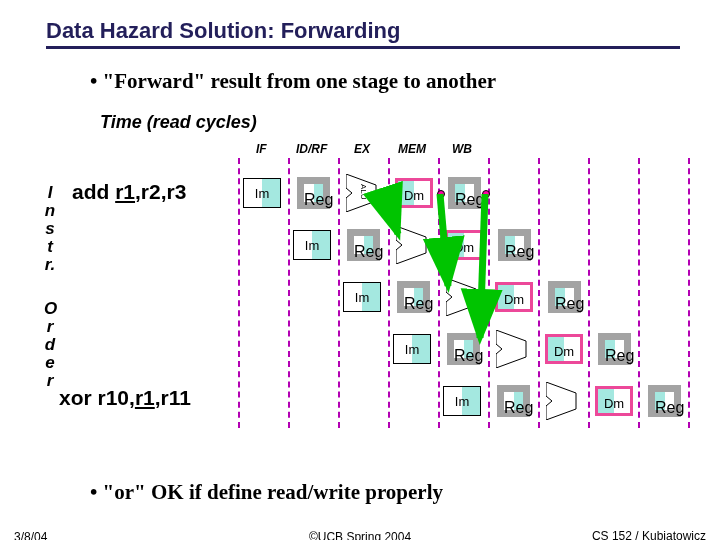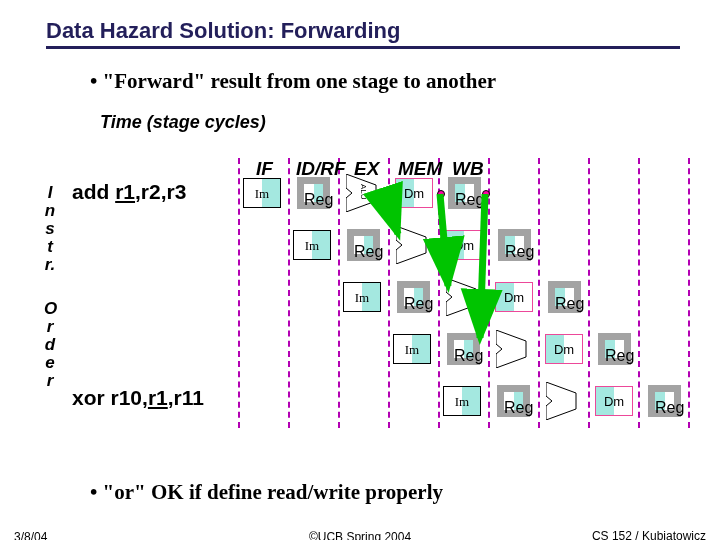--- a/index.html
+++ b/index.html
@@ -3,28 +3,28 @@
 <meta charset="utf-8">
 <style>
   * { margin:0; padding:0; box-sizing:border-box; }
   body { font-family:"Times New Roman", serif; background:#fff; width:720px; height:540px; position:relative; overflow:hidden; }
   .title-wrap { padding:18px 4px 2px 46px; }
   .title { font-family:Arial,Helvetica,sans-serif; font-weight:bold; font-size:22px; color:#231f5a; display:inline-block; border-bottom:3px solid #231f5a; padding-bottom:2px; padding-right:280px; }
   .bullet1 { font-size:21px; font-weight:bold; margin:18px 0 0 90px; }
   .bullet2 { font-size:21px; font-weight:bold; margin:18px 0 0 90px; }
   .timelabel { font-style:italic; font-weight:bold; font-size:18px; margin:18px 0 0 100px; font-family:Arial,Helvetica,sans-serif; }
   .diagram { position:absolute; left:40px; top:138px; width:660px; height:330px; }
-  .stagehdr { position:absolute; top:20px; font-family:Arial,Helvetica,sans-serif; font-weight:bold; font-style:italic; font-size:19px; }
+  .stagehdr { position:absolute; top:4px; font-family:Arial,Helvetica,sans-serif; font-weight:bold; font-style:italic; font-size:12px; }
   .vline { position:absolute; top:20px; height:270px; border-left:2px dashed #b300b3; }
   .sidetext { position:absolute; left:4px; top:50px; font-style:italic; font-weight:bold; font-size:17px; width:12px; line-height:18px; text-align:center; font-family:Arial,Helvetica,sans-serif;}
   .instr { position:absolute; font-family:Arial,Helvetica,sans-serif; font-weight:bold; font-size:21px; }
   .instr .u { text-decoration:underline; }
   .imbox, .dmbox, .regbox, .alushape { position:absolute; }
-  .imbox { width:38px; height:30px; border:1px solid #000; font-size:13px; text-align:center; line-height:30px; font-family:Liberation Serif, serif; }
-  .dmbox { width:38px; height:30px; border:1px solid #ec4899; font-size:13px; text-align:center; line-height:30px; font-family:Arial,Helvetica,sans-serif; }
+  .imbox { width:38px; height:30px; border:1px solid #000; font-size:13px; text-align:center; line-height:30px; font-family:Liberation Sans, sans-serif; }
+  .dmbox { width:38px; height:30px; border:3px solid #ec4899; font-size:13px; text-align:center; line-height:30px; font-family:Arial,Helvetica,sans-serif; }
   .regbox { width:33px; height:32px; border:7px solid #a3a3a3; font-size:16px; text-align:center; line-height:32px; font-family:Arial,Helvetica,sans-serif; }
   .reg-write::before { content:''; position:absolute; left:0; top:0; width:50%; height:100%; background:#a4e8e0; z-index:-1;}
   .reg-read::after { content:''; position:absolute; right:0; top:0; width:50%; height:100%; background:#a4e8e0; z-index:-1;}
   .im-read::after { content:''; position:absolute; right:0; top:0; width:50%; height:100%; background:#a4e8e0; z-index:-1;}
   .dm-split::before { content:''; position:absolute; left:0; top:0; width:50%; height:100%; background:#a4e8e0; z-index:-1;}
   .alushape svg { display:block; }
   .dot { position:absolute; width:8px; height:8px; border-radius:50%; background:#ff00a8; border:1px solid #000; }
   .footer { position:absolute; bottom:10px; width:100%; font-size:12px; font-family:Arial,Helvetica,sans-serif; }
   .footer .l { position:absolute; left:14px; }
   .footer .c { position:absolute; left:0; right:0; text-align:center; }
@@ -33,21 +33,21 @@
 </style>
 </head>
 <body>
 
 <div class="title-wrap">
   <span class="title">Data Hazard Solution: Forwarding</span>
 </div>
 
 <div class="bullet1">• "Forward" result from one stage to another</div>
 
-<div class="timelabel">Time (stage cycles)</div>
+<div class="timelabel">Time (read cycles)</div>
 
 <div class="diagram">
 
   <div class="vline" style="left:198px"></div>
   <div class="vline" style="left:248px"></div>
   <div class="vline" style="left:298px"></div>
   <div class="vline" style="left:348px"></div>
   <div class="vline" style="left:398px"></div>
   <div class="vline" style="left:448px"></div>
   <div class="vline" style="left:498px"></div>
@@ -58,21 +58,21 @@
   <span class="stagehdr" style="left:216px">IF</span>
   <span class="stagehdr" style="left:256px">ID/RF</span>
   <span class="stagehdr" style="left:314px">EX</span>
   <span class="stagehdr" style="left:358px">MEM</span>
   <span class="stagehdr" style="left:412px">WB</span>
 
   <div class="sidetext" style="top:46px">I<br>n<br>s<br>t<br>r.</div>
   <div class="sidetext" style="top:162px">O<br>r<br>d<br>e<br>r</div>
 
   <div class="instr" style="left:32px; top:42px"><span>add </span><span class="u">r1</span><span>,r2,r3</span></div>
-  <div class="instr" style="left:32px; top:248px"><span>xor r10,</span><span class="u">r1</span><span>,r11</span></div>
+  <div class="instr" style="left:19px; top:248px"><span>xor r10,</span><span class="u">r1</span><span>,r11</span></div>
 
   <div class="imbox im-read" style="left:203px; top:40px">Im</div>
   <div class="regbox reg-read" style="left:257px; top:39px">Reg</div>
   <div class="alushape" style="left:306px; top:36px">
     <svg width="36" height="38">
         <polygon points="0,0 0,14 6,19 0,24 0,38 30,27 30,11" fill="none" stroke="#000"></polygon>
         <text x="15" y="10" font-size="8" transform="rotate(90 15 10)" font-family="Arial">ALU</text>
       </svg>
   </div>
   <div class="dmbox dm-split" style="left:355px; top:40px">Dm</div>

